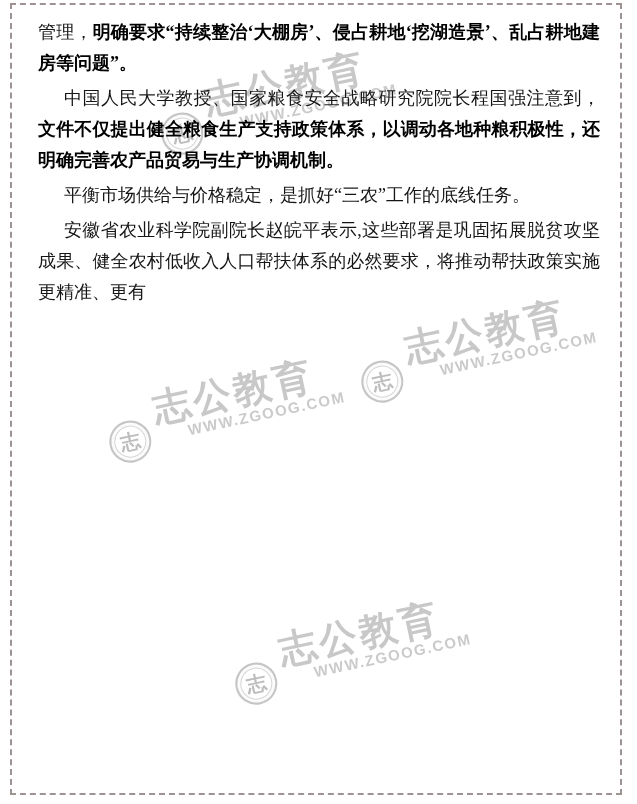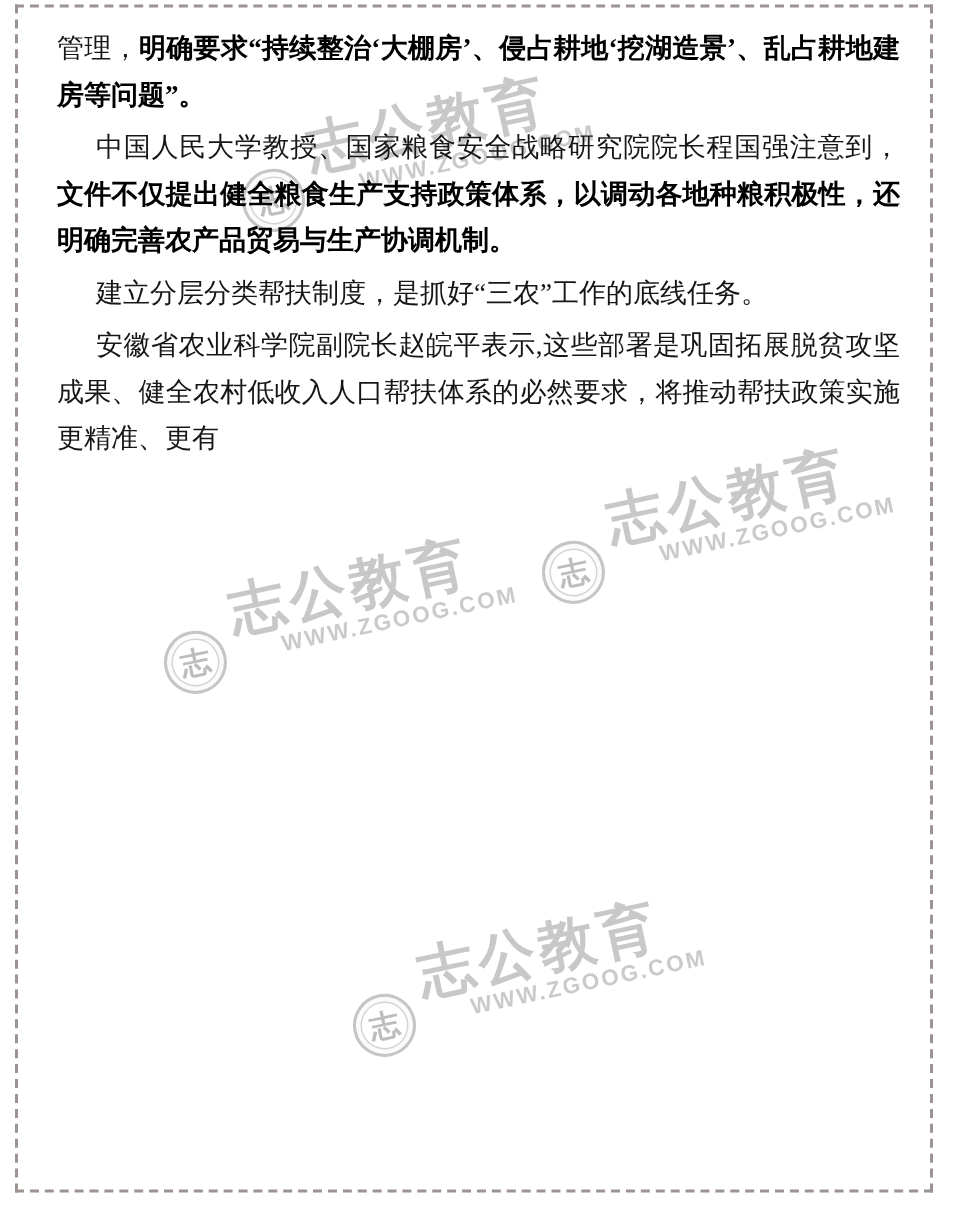--- a/index.html
+++ b/index.html
@@ -123,15 +123,15 @@
   </div>
   <div class="wm-col">
     <div class="wm-brand">志公教育</div>
     <div class="wm-url">WWW.ZGOOG.COM</div>
   </div>
 </div>
 
 <div class="content" id="content">
     <p class="no-indent"><span class="seg">管理，</span><span class="seg bold">明确要求“持续整治‘大棚房’、侵占耕地‘挖湖造景’、乱占耕地建房等问题”。</span></p>
     <p><span class="seg">中国人民大学教授、国家粮食安全战略研究院院长程国强注意到，</span><span class="seg bold">文件不仅提出健全粮食生产支持政策体系，以调动各地种粮积极性，还明确完善农产品贸易与生产协调机制。</span></p>
-    <p><span class="seg">建立分层分类帮扶制度，是抓好“三农”工作的底线任务。</span></p>
+    <p><span class="seg">平衡市场供给与价格稳定，是抓好“三农”工作的底线任务。</span></p>
     <p><span class="seg">安徽省农业科学院副院长赵皖平表示,这些部署是巩固拓展脱贫攻坚成果、健全农村低收入人口帮扶体系的必然要求，将推动帮扶政策实施更精准、更有</span></p>
   </div>
 
 </body></html>

